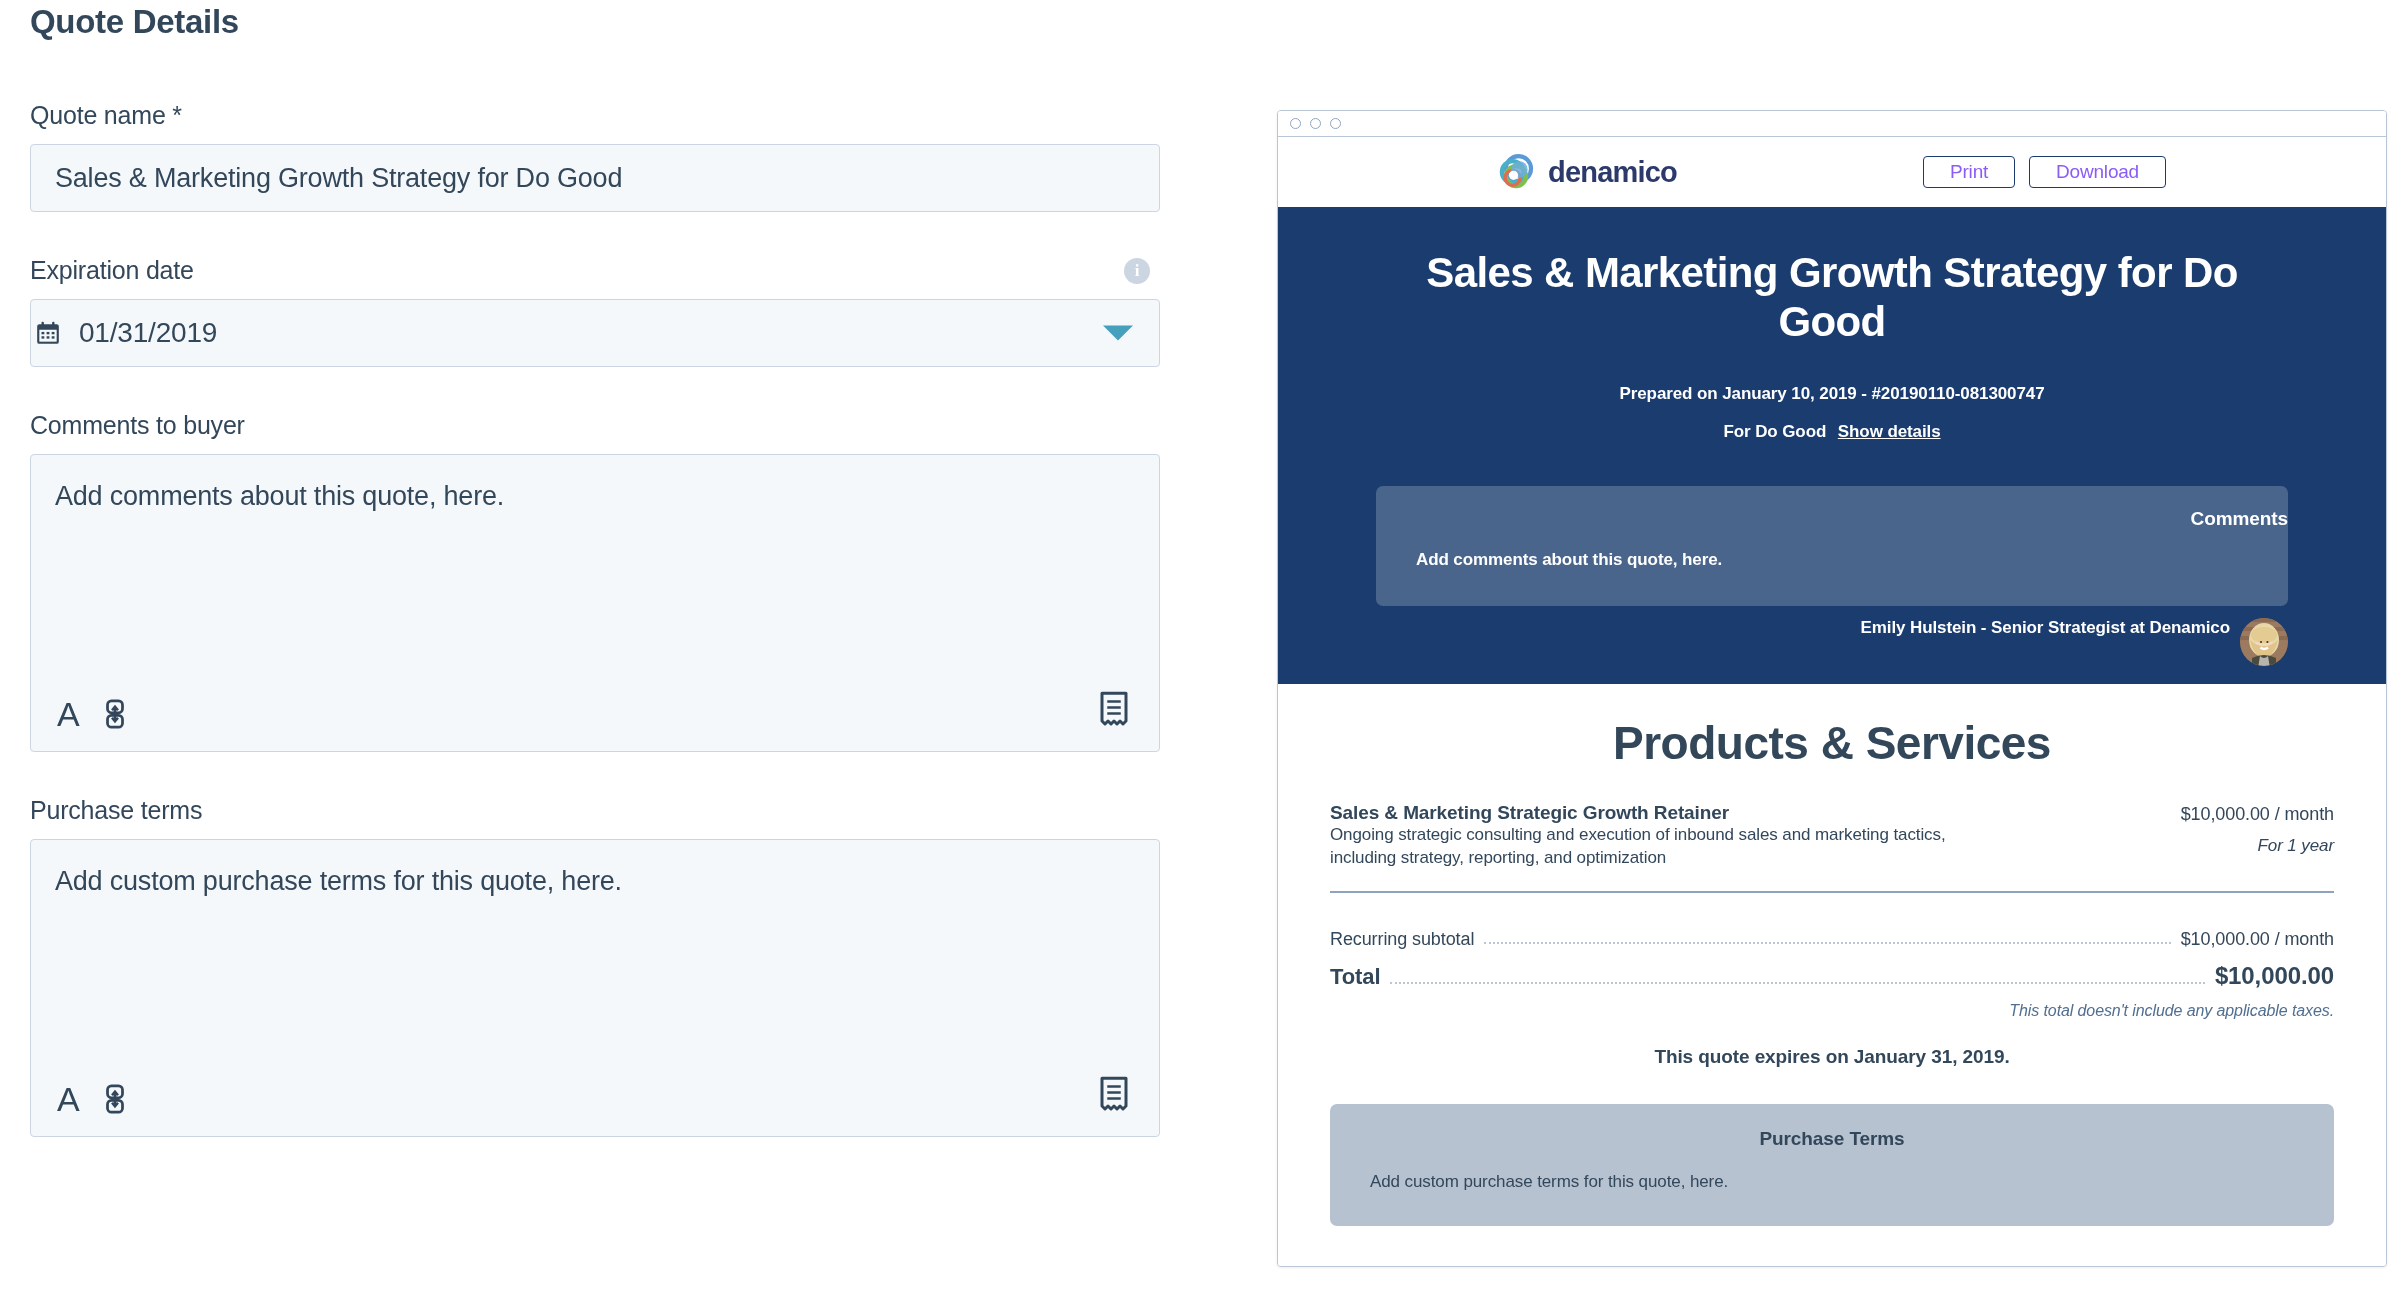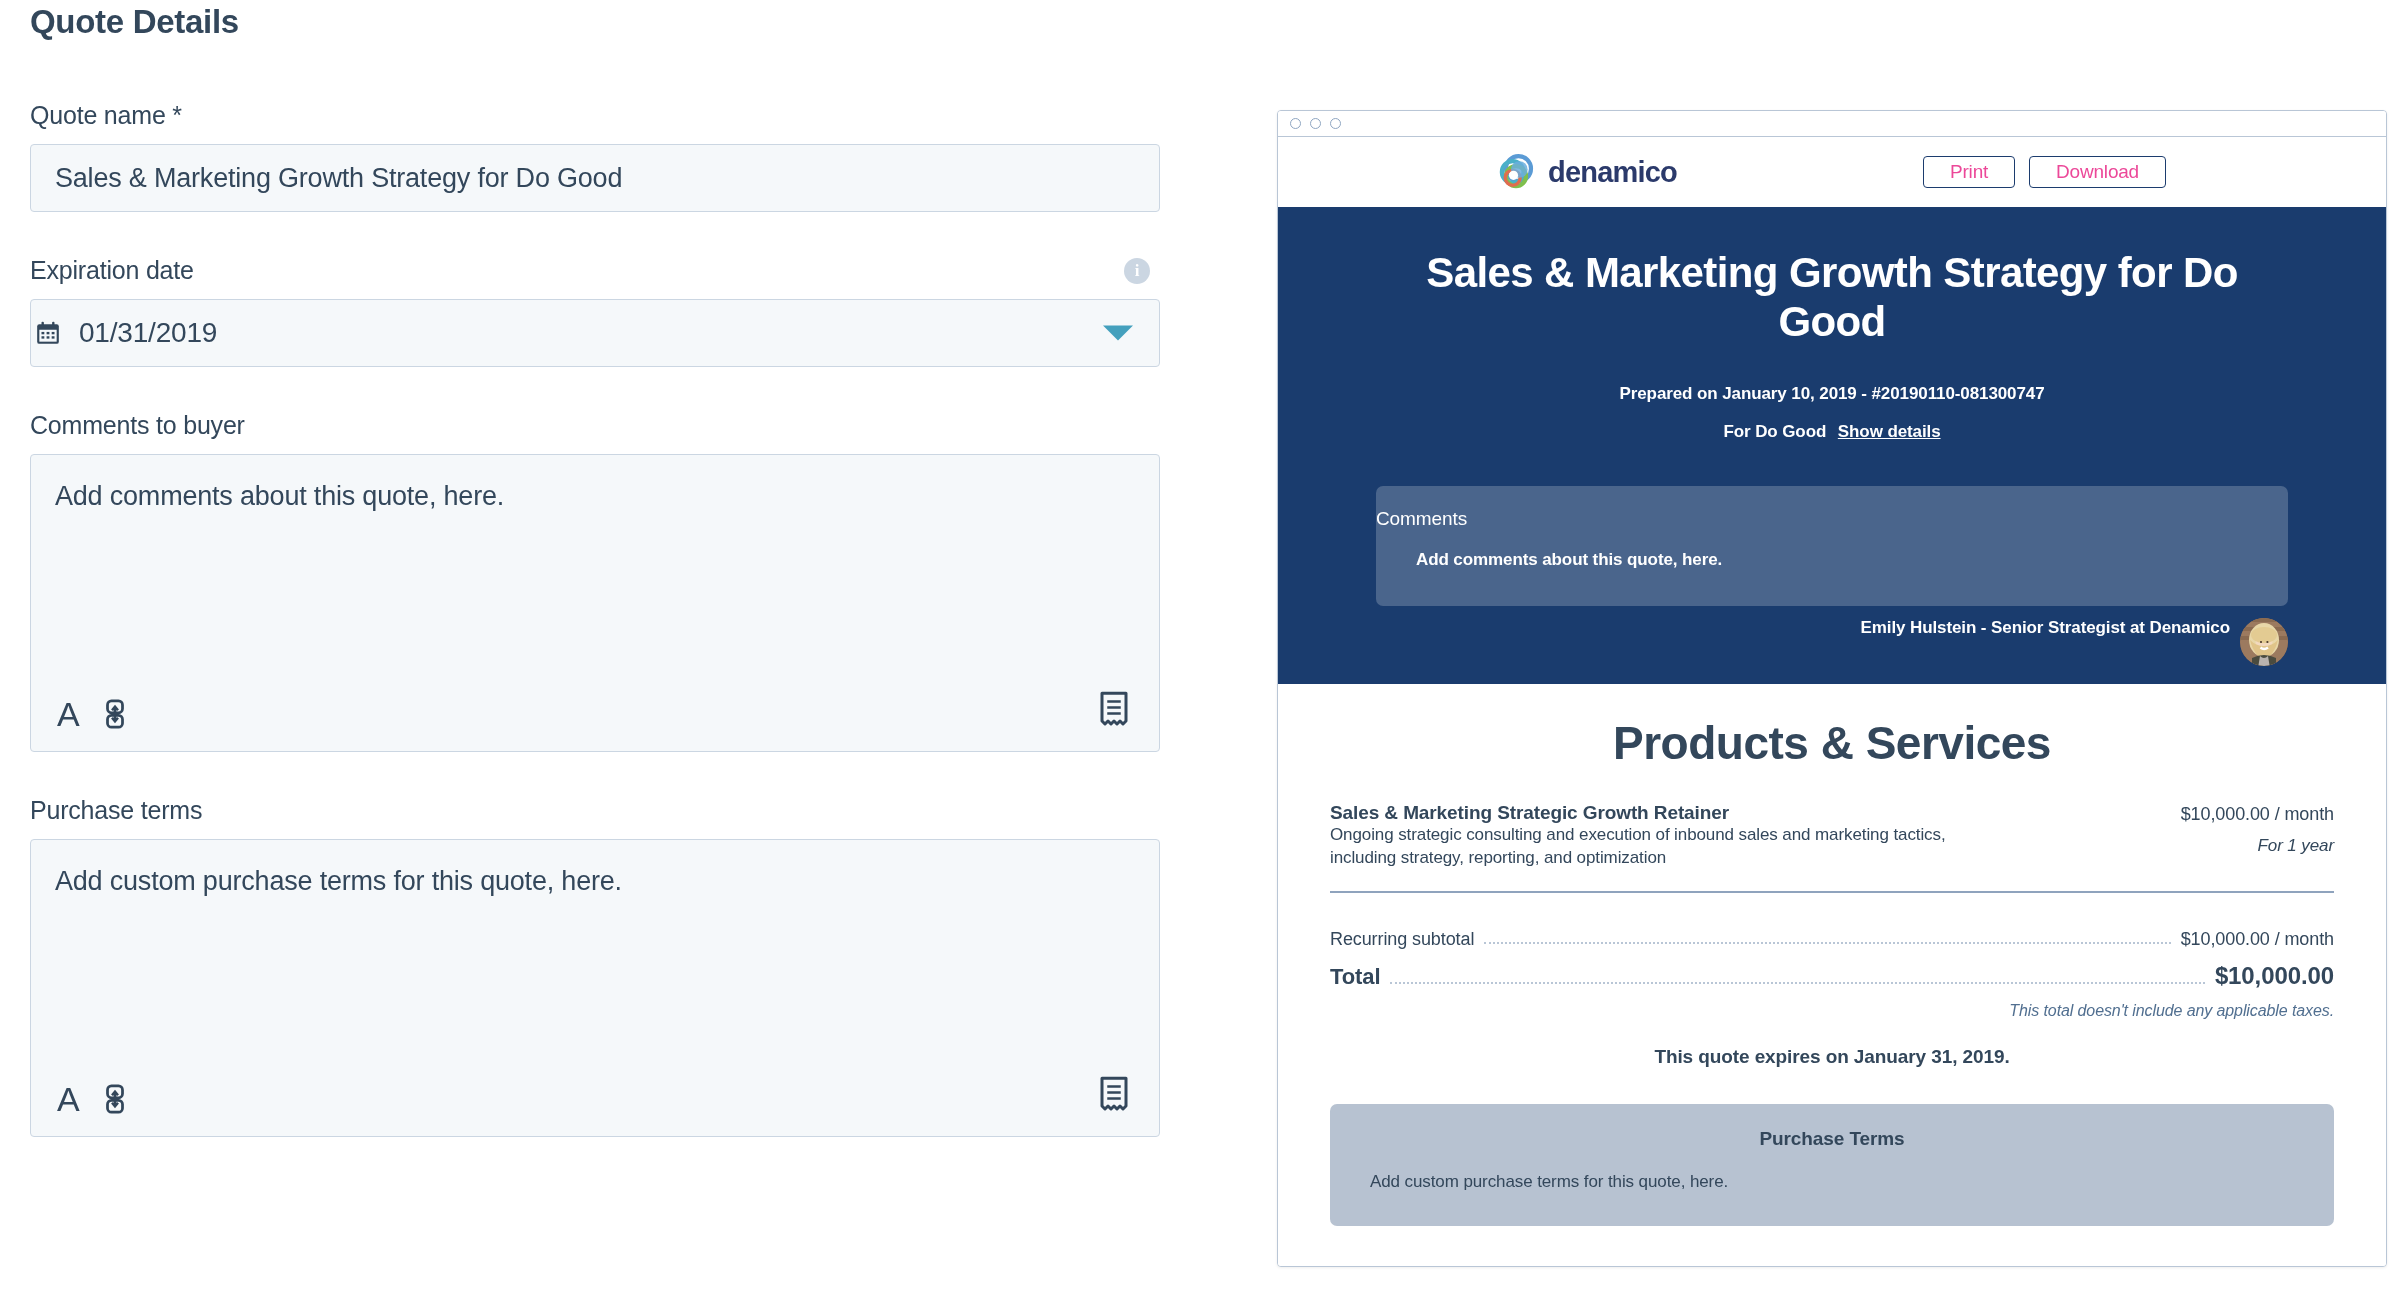--- a/index.html
+++ b/index.html
@@ -194,21 +194,21 @@
   .topbar-btns {
     position: absolute;
     right: 220px;
     display: flex;
     gap: 14px;
   }
   .q-btn {
     border: 1px solid #1c3c6e;
     border-radius: 4px;
     background: #ffffff;
-    color: #ec4899;
+    color: #8b5cf6;
     font-size: 19px;
     padding: 4px 26px;
     letter-spacing: -0.2px;
     cursor: pointer;
     font-family: "Liberation Sans", sans-serif;
   }
 
   .q-hero {
     background: #1a3c6e;
     padding: 42px 46px 0 46px;
@@ -248,22 +248,22 @@
   .comments-card {
     background: #4a658c;
     border-radius: 7px;
     margin: 44px 52px 0 52px;
     padding: 22px 0 30px 0;
     min-height: 120px;
   }
   .comments-title {
     color: #ffffff;
     font-size: 19px;
-    font-weight: normal;
-    text-align: left;
+    font-weight: bold;
+    text-align: right;
     letter-spacing: -0.1px;
   }
   .comments-body {
     color: #ffffff;
     font-size: 17px;
     font-weight: bold;
     margin-top: 20px;
     padding-left: 40px;
     letter-spacing: -0.1px;
   }

